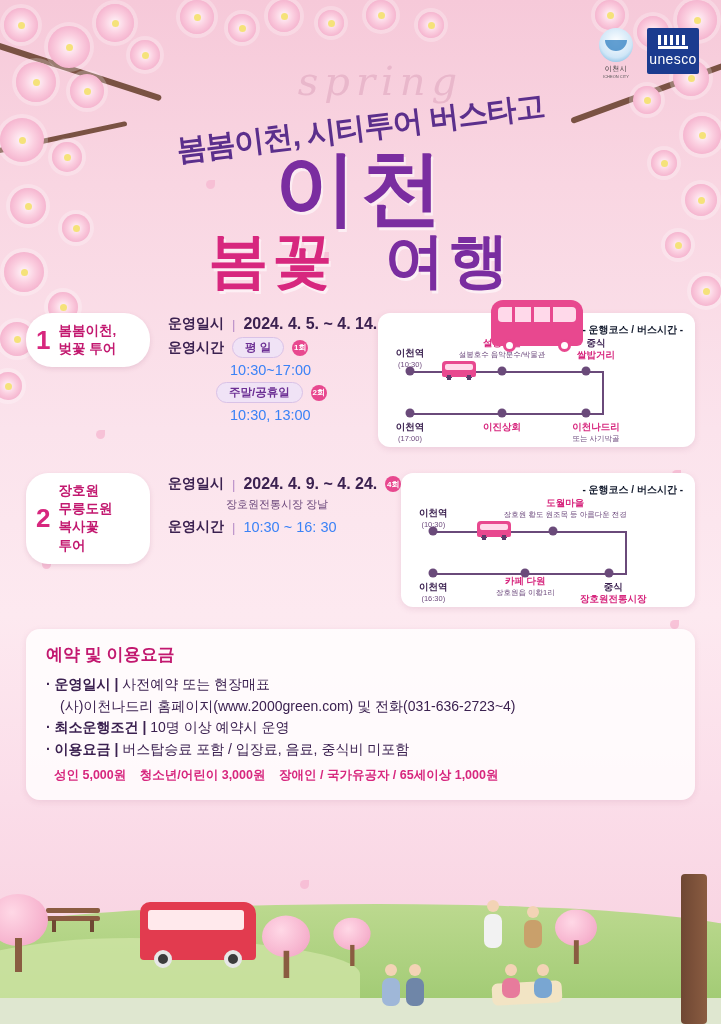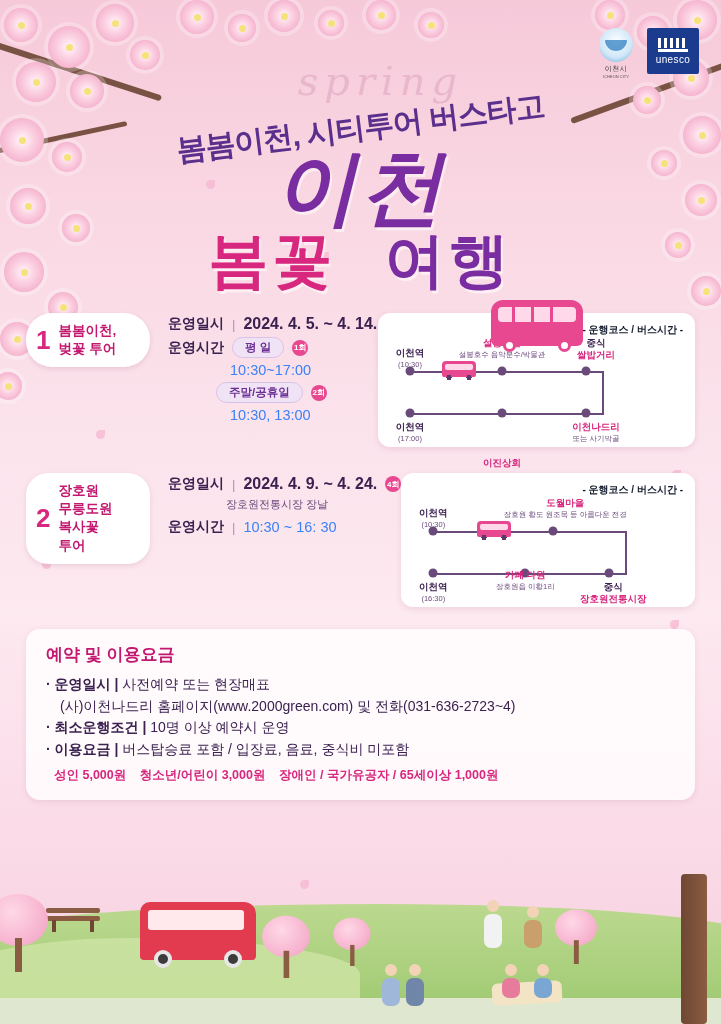--- a/index.html
+++ b/index.html
@@ -65,21 +65,21 @@
   .logo-unesco .temple {
     width: 30px; height: 14px;
     background:
       linear-gradient(#fff,#fff) 0 0/3px 10px no-repeat,
       linear-gradient(#fff,#fff) 6px 0/3px 10px no-repeat,
       linear-gradient(#fff,#fff) 12px 0/3px 10px no-repeat,
       linear-gradient(#fff,#fff) 18px 0/3px 10px no-repeat,
       linear-gradient(#fff,#fff) 24px 0/3px 10px no-repeat,
       linear-gradient(#fff,#fff) 0 11px/30px 3px no-repeat;
   }
-  .logo-unesco .utxt { font-size: 10px; letter-spacing: .4px; }
+  .logo-unesco .utxt { font-size: 14px; letter-spacing: .4px; }
 
   
   .hero { position: relative; z-index: 5; padding-top: 58px; text-align: center; }
   .spring-script {
     font-family: "DejaVu Serif", serif;
     font-style: italic;
     font-size: 40px;
     color: #e9b7cb;
     letter-spacing: 6px;
     margin-left: 40px;
@@ -93,21 +93,20 @@
     letter-spacing: -1px;
   }
   .title-line1 {
     margin-top: -2px;
     font-size: 82px;
     font-weight: bold;
     color: #7a2da0;
     letter-spacing: 4px;
     line-height: 1;
     text-shadow: 2px 3px 0 rgba(255,255,255,.55);
-    font-style: italic;
   }
   .title-line2 {
     margin-top: 2px;
     font-size: 60px;
     font-weight: bold;
     letter-spacing: 4px;
     line-height: 1;
     color: #d7277e;
     text-shadow: 2px 3px 0 rgba(255,255,255,.55);
   }
@@ -401,21 +400,21 @@
       </div>
       <div class="stop-label" style="left:206px; top:-6px;">
         <b>중식</b><br>
         <b class="hl-pink">쌀밥거리</b>
       </div>
 
       <div class="stop-label" style="left:20px; top:78px;">
         <b>이천역</b><br>
         <span class="tiny">(17:00)</span>
       </div>
-      <div class="stop-label" style="left:112px; top:78px;margin-top:36px;">
+      <div class="stop-label" style="left:112px; top:78px;">
         <b class="hl-pink">이진상회</b>
       </div>
       <div class="stop-label" style="left:206px; top:78px;">
         <b class="hl-pink">이천나드리</b><br>
         <span class="tiny">또는 사기막골</span>
       </div>
 
       <div class="mini-bus" style="left:52px; top:18px;"></div>
     </div>
   </div>
@@ -467,21 +466,21 @@
       </div>
       <div class="stop-label" style="left:152px; top:-6px;">
         <b class="hl-pink">도월마을</b><br>
         <span class="tiny">장호원 황도 원조목 등 아름다운 전경</span>
       </div>
 
       <div class="stop-label" style="left:20px; top:78px;">
         <b>이천역</b><br>
         <span class="tiny">(16:30)</span>
       </div>
-      <div class="stop-label" style="left:112px; top:66px;">
+      <div class="stop-label" style="left:112px; top:72px;">
         <b class="hl-pink">카페 다원</b><br>
         <span class="tiny">장호원읍 이황1리</span>
       </div>
       <div class="stop-label" style="left:200px; top:78px;">
         <b>중식</b><br>
         <b class="hl-pink">장호원전통시장</b>
       </div>
 
       <div class="mini-bus" style="left:64px; top:18px;"></div>
     </div>

